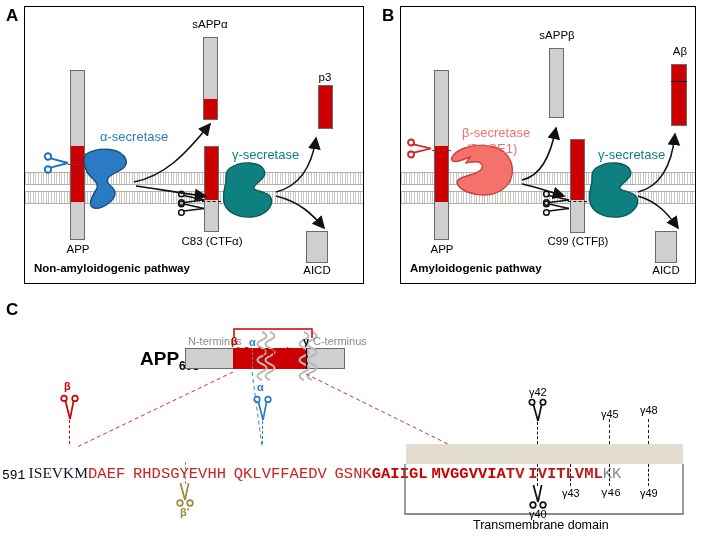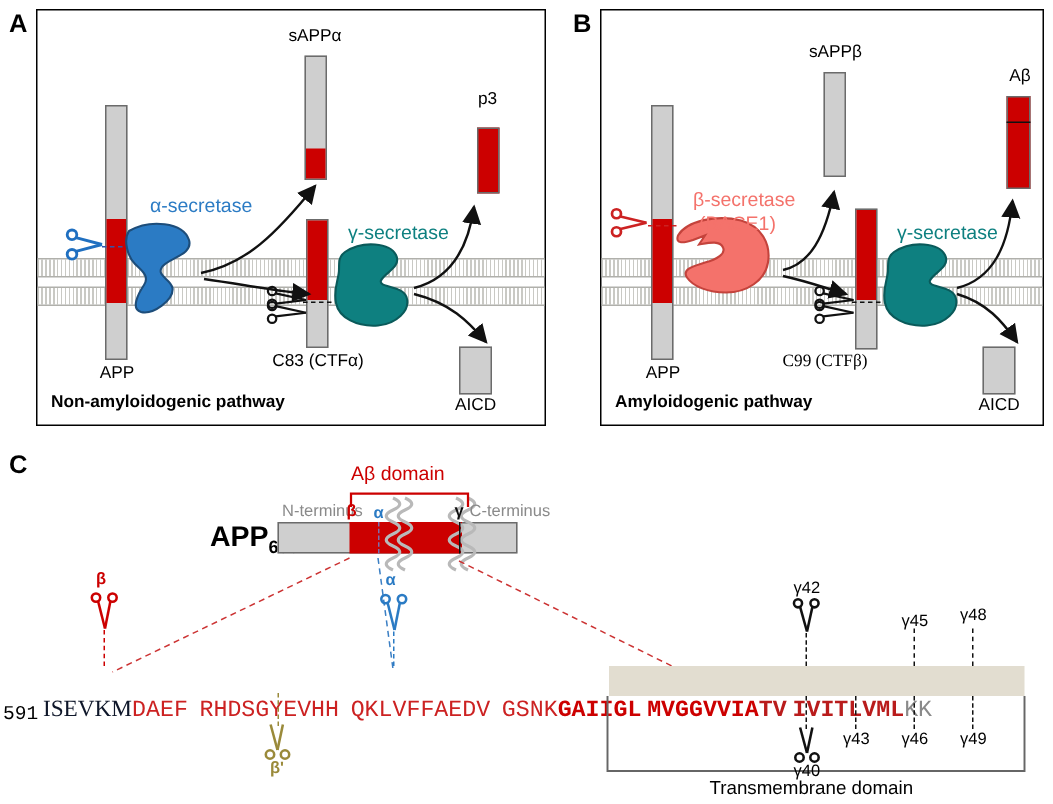--- a/index.html
+++ b/index.html
@@ -21,21 +21,21 @@
   svg{overflow:visible;display:block;}
   
   .seq{font:15.5px "Liberation Mono",monospace;white-space:pre;letter-spacing:0px;}
   .seq-blk{color:#0f172a;font-family:Liberation Serif, serif;}
   .seq-red{color:#cc2222;}
   .seq-redb{color:#cc0000;font-weight:bold;}
   .seq-blkb{color:#b91c1c;font-weight:bold;}
   .seq-gry{color:#8a8a8a;}
   .tm-bg{position:absolute;background:#e2ddd0;}
   .term{font:11px "Liberation Sans",sans-serif;color:#8a8a8a;}
-  .ab-dom{font:13px "Liberation Sans",sans-serif;color:#cc0000;white-space:nowrap;}
+  .ab-dom{font:13px "Liberation Sans",sans-serif;color:#cc0000;white-space:nowrap;margin-top:36px;}
   .gsub{font:11px "Liberation Sans",sans-serif;white-space:nowrap;}
   .appname{font:bold 19px "Liberation Sans",sans-serif;}
   .appname sub{font-size:12px;}
   .tmlabel{font:12.5px "Liberation Sans",sans-serif;text-align:right;}
   .num591{font:13px "Liberation Mono",monospace;}
 </style>
 </head>
 <body>
 
 <div class="abs panel-letter" style="left:6px;top:6px;">A</div>
@@ -47,21 +47,21 @@
 <div class="abs grey" style="left:70px;top:70px;width:15px;height:170px;"></div>
 <div class="abs red" style="left:71px;top:146px;width:13px;height:56px;"></div>
 <div class="abs" style="left:68px;top:164px;width:19px;height:0;border-top:1.4px dashed #3355aa;"></div>
 <div class="abs bar-label" style="left:48px;top:243px;width:60px;">APP</div>
 
 <div class="abs grey" style="left:203px;top:37px;width:15px;height:83px;"></div>
 <div class="abs red" style="left:204px;top:99px;width:13px;height:20px;"></div>
 <div class="abs bar-label" style="left:180px;top:18px;width:60px;text-align:center;">sAPPα</div>
 
 <div class="abs redbar" style="left:318px;top:85px;width:15px;height:44px;"></div>
-<div class="abs bar-label" style="left:300px;top:60px;width:50px;">p3</div>
+<div class="abs bar-label" style="left:300px;top:71px;width:50px;">p3</div>
 
 <div class="abs grey" style="left:204px;top:146px;width:15px;height:86px;"></div>
 <div class="abs red" style="left:205px;top:147px;width:13px;height:53px;"></div>
 <div class="abs" style="left:202px;top:201px;width:19px;height:0;border-top:1.4px dashed #111;"></div>
 <div class="abs bar-label" style="left:172px;top:235px;width:80px;">C83 (CTFα)</div>
 
 <div class="abs grey" style="left:306px;top:231px;width:22px;height:32px;"></div>
 <div class="abs bar-label" style="left:292px;top:264px;width:50px;">AICD</div>
 
 <svg class="abs" style="left:82px;top:146px;" width="50" height="70" viewBox="0 0 50 70">
@@ -127,21 +127,21 @@
 <div class="abs grey" style="left:549px;top:48px;width:15px;height:70px;"></div>
 <div class="abs bar-label" style="left:526px;top:29px;width:62px;">sAPPβ</div>
 
 <div class="abs redbar" style="left:671px;top:64px;width:16px;height:62px;"></div>
 <div class="abs" style="left:671px;top:81px;width:16px;height:0;border-top:1.2px solid #111;"></div>
 <div class="abs bar-label" style="left:659px;top:45px;width:42px;">Aβ</div>
 
 <div class="abs grey" style="left:570px;top:139px;width:15px;height:94px;"></div>
 <div class="abs red" style="left:571px;top:140px;width:13px;height:60px;"></div>
 <div class="abs" style="left:568px;top:201px;width:19px;height:0;border-top:1.4px dashed #111;"></div>
-<div class="abs bar-label" style="left:510px;top:235px;width:80px;font-family:Liberation Serif, serif;">C99 (CTFβ)</div>
+<div class="abs bar-label" style="left:538px;top:235px;width:80px;">C99 (CTFβ)</div>
 
 <div class="abs grey" style="left:655px;top:231px;width:22px;height:32px;"></div>
 <div class="abs bar-label" style="left:641px;top:264px;width:50px;">AICD</div>
 
 <svg class="abs" style="left:444px;top:143px;" width="72" height="56" viewBox="0 0 72 56">
   <path d="M8 14 C14 4, 34 0, 50 4 C64 8, 70 20, 68 32 C66 44, 54 52, 40 52
            C28 52, 18 48, 14 42 C10 36, 20 34, 26 32 C34 30, 40 26, 38 22
            C36 17, 28 19, 22 20 L26 14 L18 17 C12 19, 6 20, 8 14 Z" fill="#f4726b" stroke="#c4433c" stroke-width="1.4"></path>
 </svg>
 <div class="abs sec-label" style="left:462px;top:126px;color:#f4726b;">β-secretase</div>
@@ -294,17 +294,17 @@
       <path d="M14.6 1 L11 18"></path>
     <circle cx="6" cy="21" r="2.8"></circle>
       <circle cx="16" cy="21" r="2.8"></circle>
   </g>
 </svg>
 <div class="abs gsub" style="left:529px;top:508px;">γ40</div>
 
 <div class="abs" style="left:570px;top:464px;width:0;height:22px;border-left:1.6px dashed #111;"></div>
 <div class="abs gsub" style="left:562px;top:487px;">γ43</div>
 <div class="abs" style="left:609px;top:464px;width:0;height:22px;border-left:1.6px dashed #111;"></div>
-<div class="abs gsub" style="left:601px;top:487px;">γ46</div>
+<div class="abs gsub" style="left:601px;top:487px;font-family:Liberation Mono, monospace;">γ46</div>
 <div class="abs" style="left:648px;top:464px;width:0;height:22px;border-left:1.6px dashed #111;"></div>
 <div class="abs gsub" style="left:640px;top:487px;">γ49</div>
 
 <div class="abs tmlabel" style="left:473px;top:518px;">Transmembrane domain</div>
 
 </body></html>

